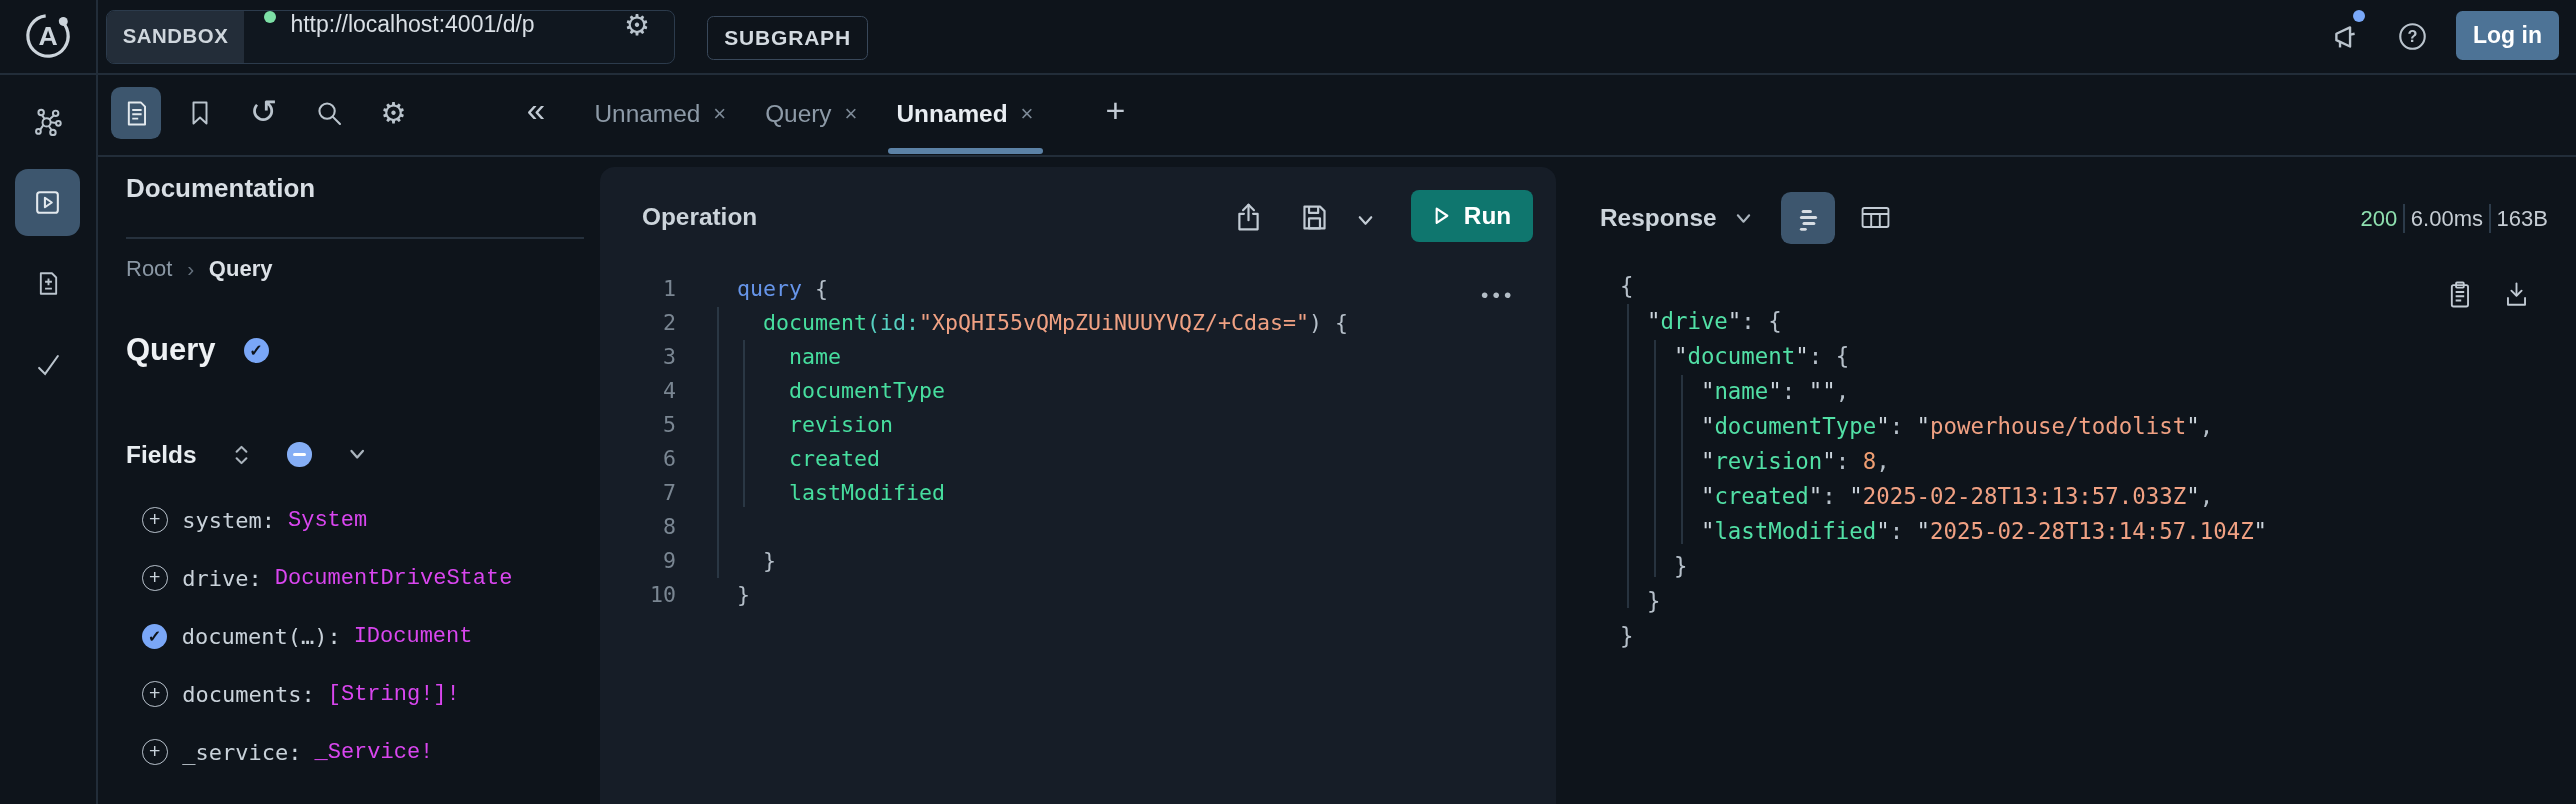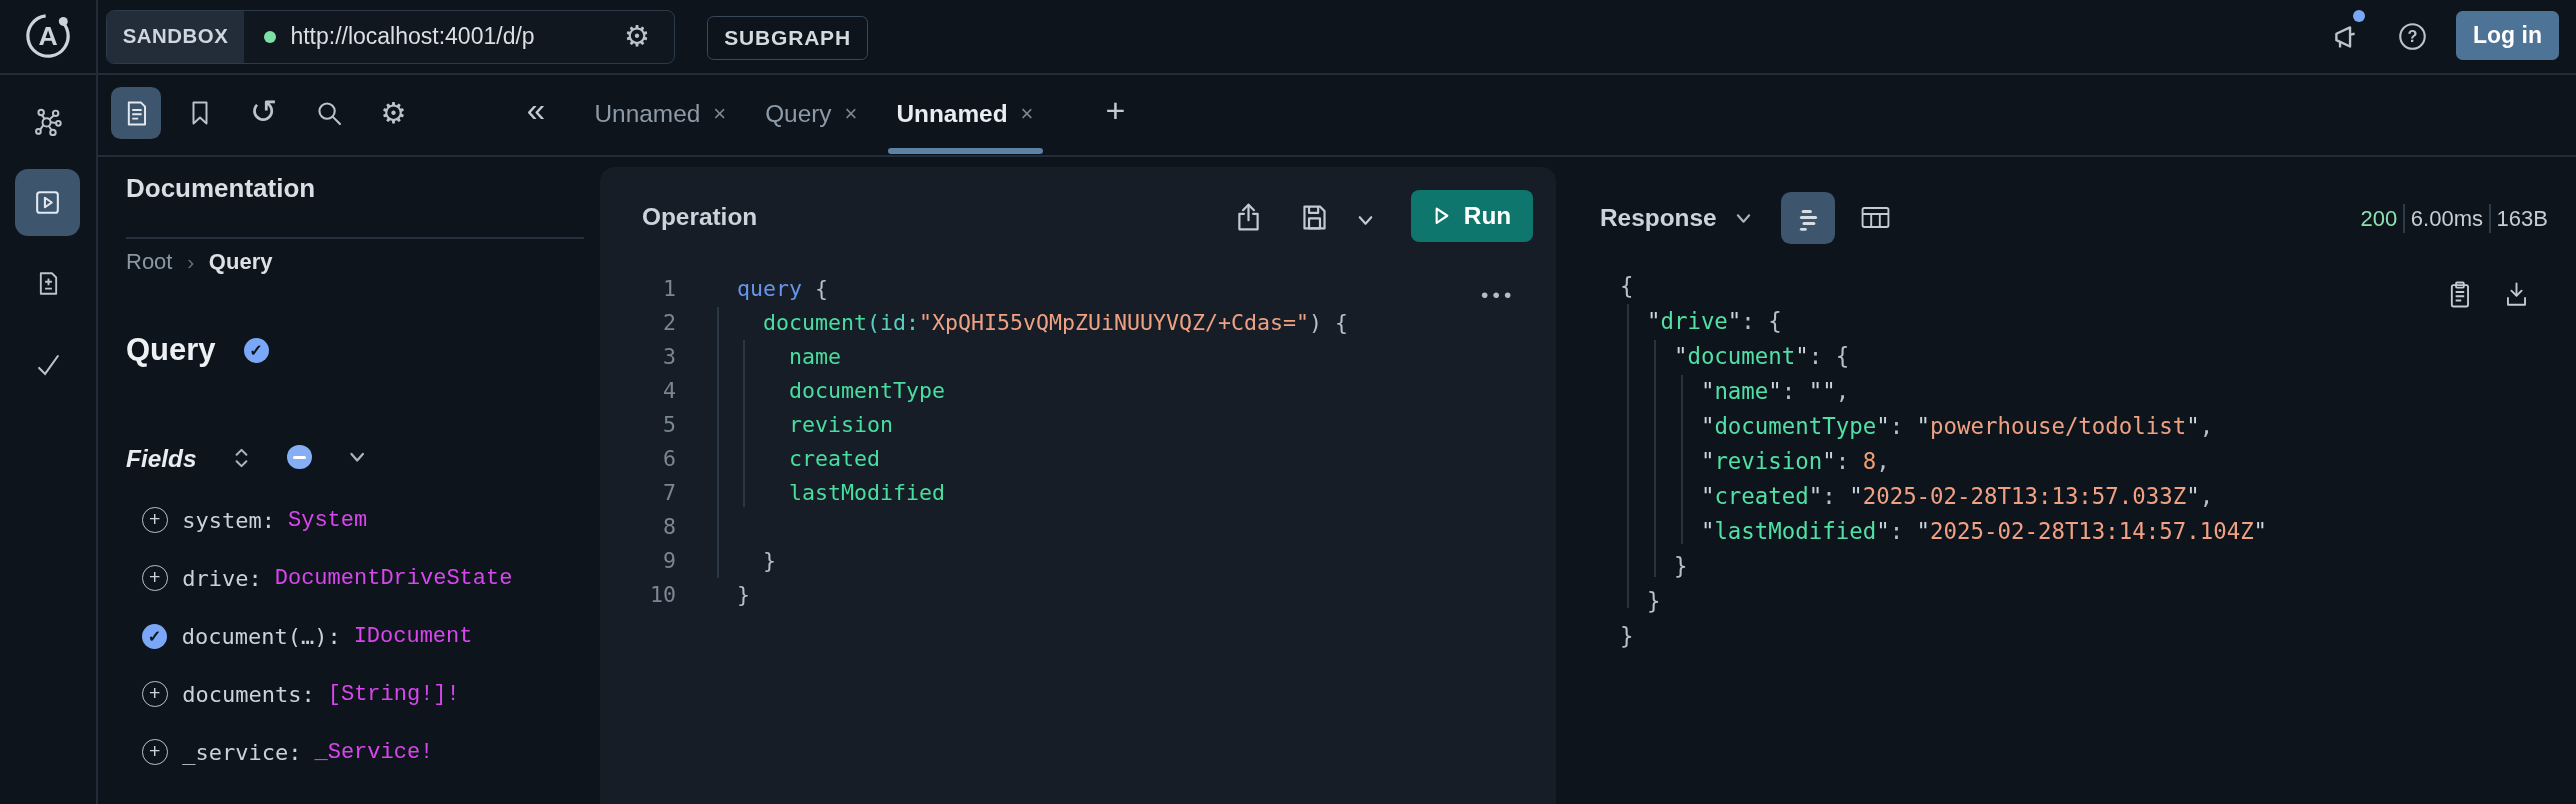--- a/index.html
+++ b/index.html
@@ -12,21 +12,21 @@
   .vborder{position:absolute;width:1.6px;background:#222d39;}
 
   
   .topbar{position:absolute;top:0;left:0;width:2576px;height:73px;}
   .logo{position:absolute;left:23px;top:10.6px;width:50px;height:50px;}
   .url-pill{position:absolute;left:106px;top:9.8px;width:567px;height:52px;
             border:1.6px solid #2c3b4c;border-radius:8.1px;display:flex;align-items:stretch;
             overflow:hidden;background:#10171f;}
   .mode-seg{width:137px;background:#232d39;display:flex;align-items:center;justify-content:center;
             font-size:20.4px;font-weight:700;letter-spacing:0.5px;color:#cfd6dd;}
-  .url-body{flex:1;display:flex;align-items:center;padding:0 11.4px 0 19.5px;gap:14.7px;}
+  .url-body{flex:1;display:flex;padding:0 11.4px 0 19.5px;gap:14.7px;}
   .green-dot{width:12.2px;height:12.2px;border-radius:50%;background:#7de0a6;flex:none;}
   .url-text{font-size:23px;color:#d9dfe5;white-space:nowrap;overflow:hidden;width:319px;}
   .gear-glyph{font-size:29px;color:#bac4cd;line-height:1;}
   .subgraph-badge{position:absolute;left:707px;top:15.5px;height:42px;padding:0 16.3px;
             border:1.6px solid #39485a;border-radius:6.5px;display:flex;align-items:center;
             font-size:21px;font-weight:700;letter-spacing:0.8px;color:#d3dae0;}
   .megaphone{position:absolute;left:2330px;top:21px;color:#bac4cd;}
   .notif-dot{position:absolute;left:2353px;top:9.8px;width:12.2px;height:12.2px;border-radius:50%;background:#79a8f8;}
   .help{position:absolute;left:2397px;top:21px;color:#bac4cd;}
   .login-btn{position:absolute;left:2456px;top:10.6px;width:103px;height:49px;border-radius:6.5px;
@@ -49,29 +49,29 @@
   .tab .tab-close{font-size:22px;color:#7d8a97;}
   .tab.active .tab-label{color:#e8edf2;font-weight:700;}
   .tab-underline{position:absolute;left:11.4px;right:9.8px;bottom:0px;height:6.5px;border-radius:3.3px;background:#5c82a6;}
   .newtab-btn{position:absolute;left:1096px;top:84px;width:39px;height:52px;font-size:34px;color:#c2cbd4;
        display:flex;align-items:center;justify-content:center;}
 
   
   .doc-panel{position:absolute;left:98px;top:155px;width:501px;height:650px;}
   .doc-title{position:absolute;left:28px;top:18px;font-size:26px;font-weight:600;color:#d9dfe5;}
   .doc-divider{position:absolute;left:28px;top:82px;width:458px;height:1.6px;background:#26313d;}
-  .breadcrumb{position:absolute;left:28px;top:92px;height:29px;display:flex;align-items:center;gap:14.7px;font-size:22px;}
+  .breadcrumb{position:absolute;left:28px;top:99px;height:29px;display:flex;align-items:center;gap:14.7px;font-size:22px;}
   .bc-root{color:#8a97a4;}
   .bc-sep{color:#66727e;font-size:21px;}
   .bc-current{color:#dce1e7;font-weight:600;}
   .type-heading{position:absolute;left:28px;top:174px;height:42px;display:flex;align-items:center;gap:28px;}
   .type-heading .t{font-size:31px;font-weight:700;color:#eef1f4;}
   .badge-check{width:25px;height:25px;border-radius:50%;background:#7aa7f7;color:#0e141b;
        display:flex;align-items:center;justify-content:center;font-size:16.3px;font-weight:700;}
-  .fields-head{position:absolute;left:28px;top:290px;height:33px;display:flex;align-items:flex-start;font-style:italic;}
+  .fields-head{position:absolute;left:28px;top:283px;height:33px;display:flex;align-items:center;}
   .fields-label{font-size:24.4px;font-weight:600;color:#e8edf1;}
   .sort-icon{margin-left:34px;color:#aab4bd;}
   .minus-badge{margin-left:34px;width:24.4px;height:24.4px;border-radius:50%;background:#85aef5;
        display:flex;align-items:center;justify-content:center;}
   .minus-badge i{display:block;width:13px;height:3.3px;border-radius:1.6px;background:#ffffff;}
   .fields-caret{margin-left:33px;color:#aab4bd;}
   .fields-list{position:absolute;left:44px;top:336px;right:0;}
   .field-row{height:58px;display:flex;align-items:center;
        font-family:"DejaVu Sans Mono",monospace;font-size:22px;}
   .f-add{width:23.6px;height:23.6px;border-radius:50%;border:1.6px solid #b8c2cc;color:#c8d2da;flex:none;

